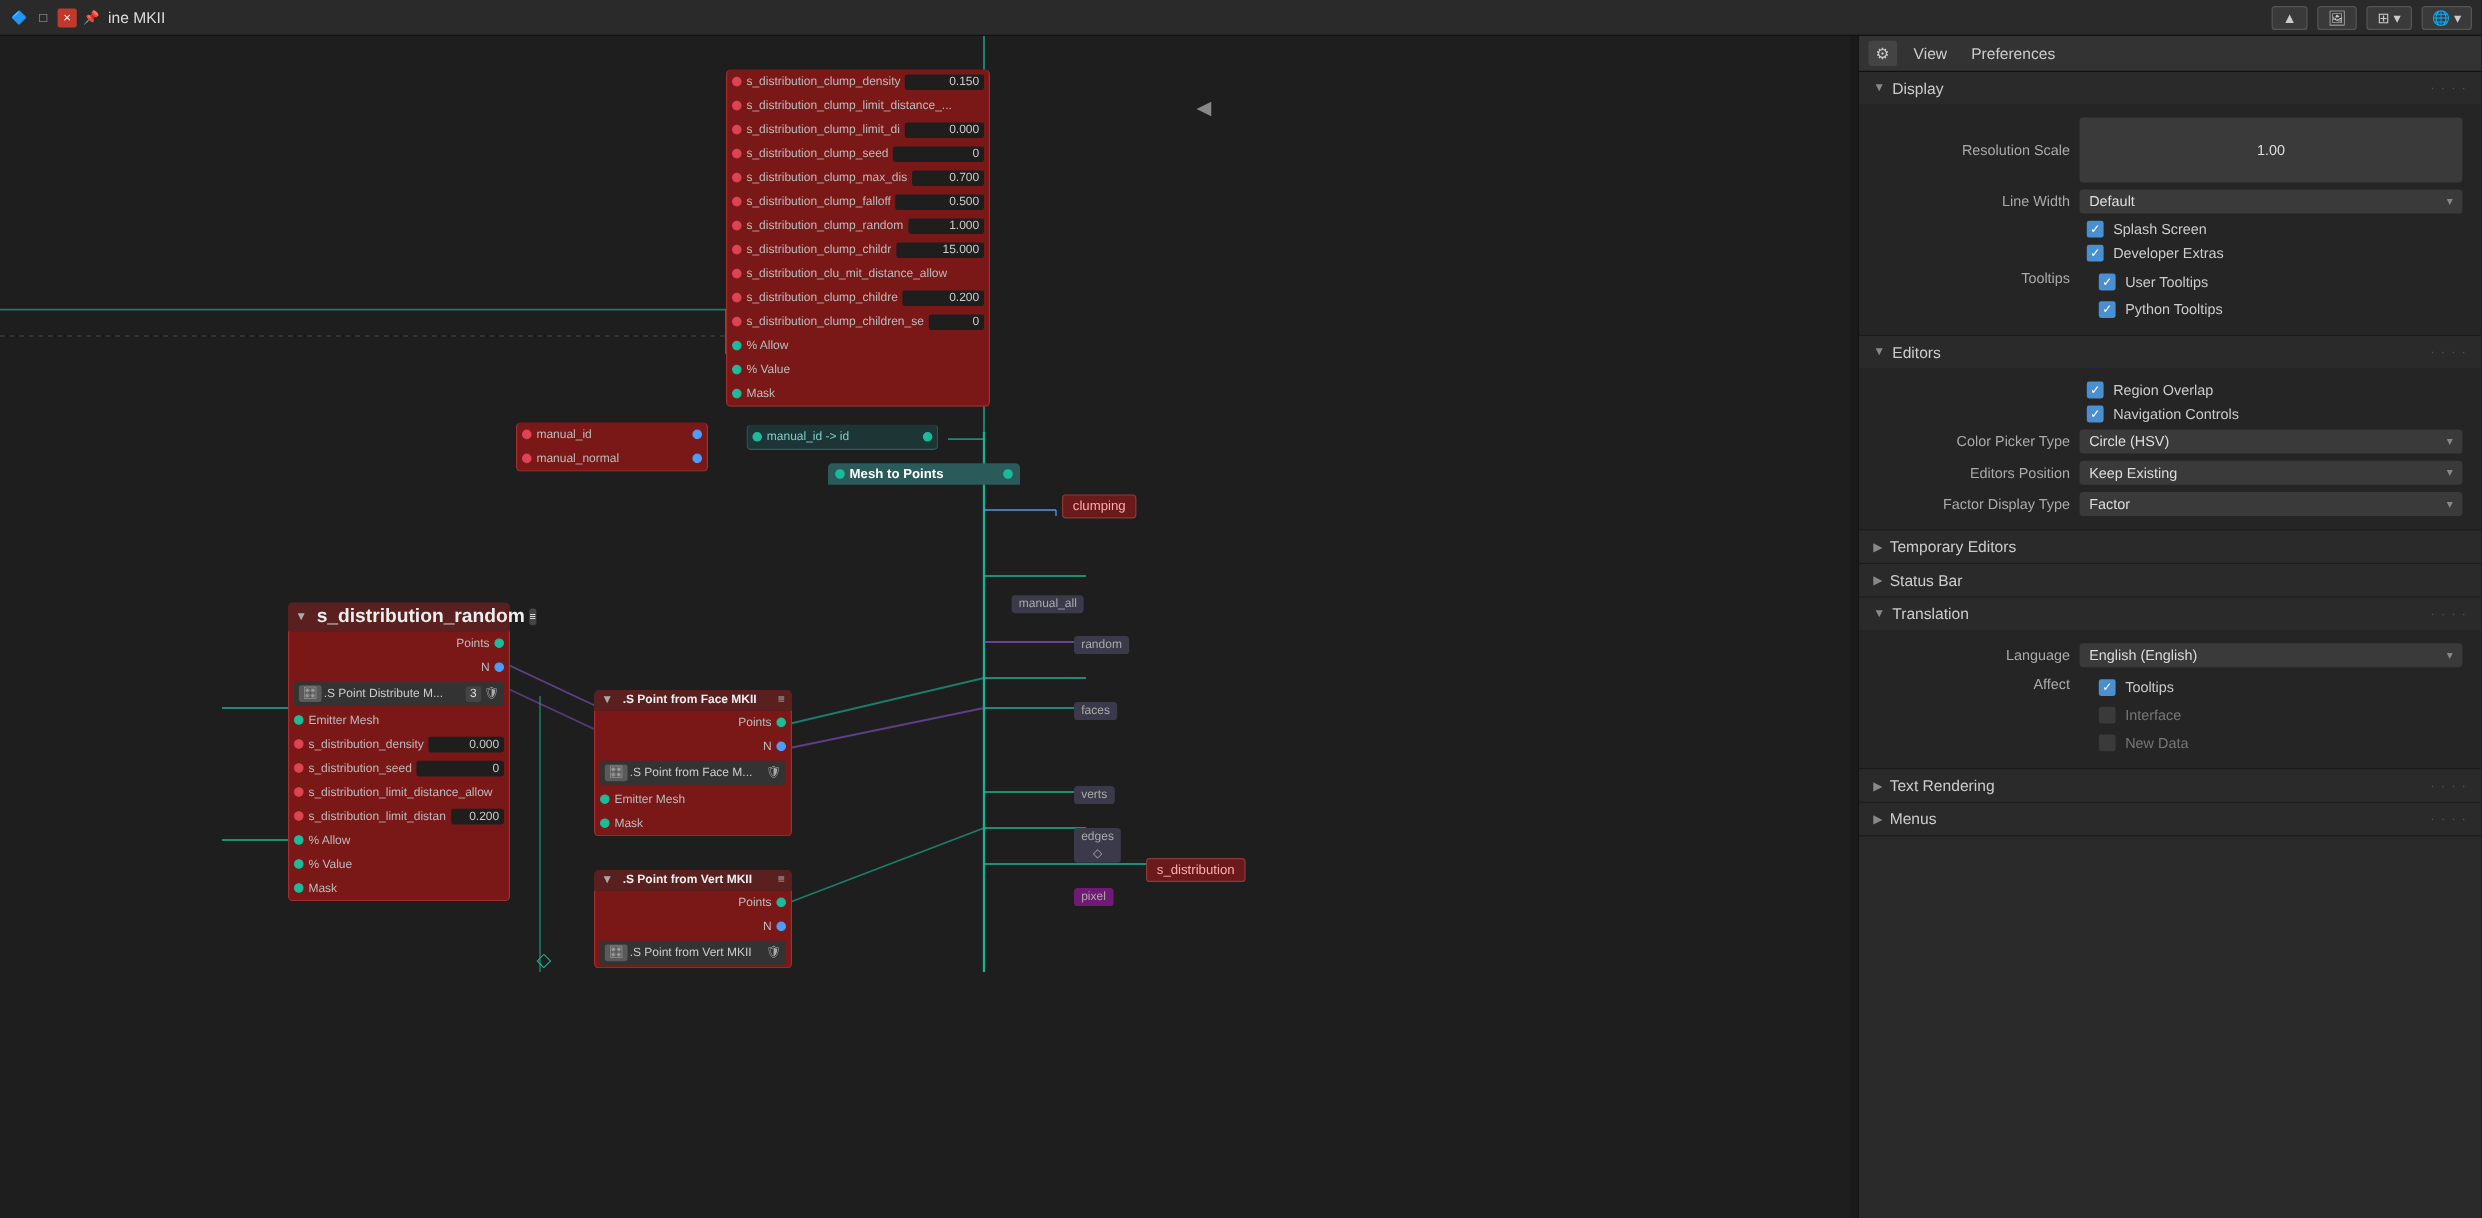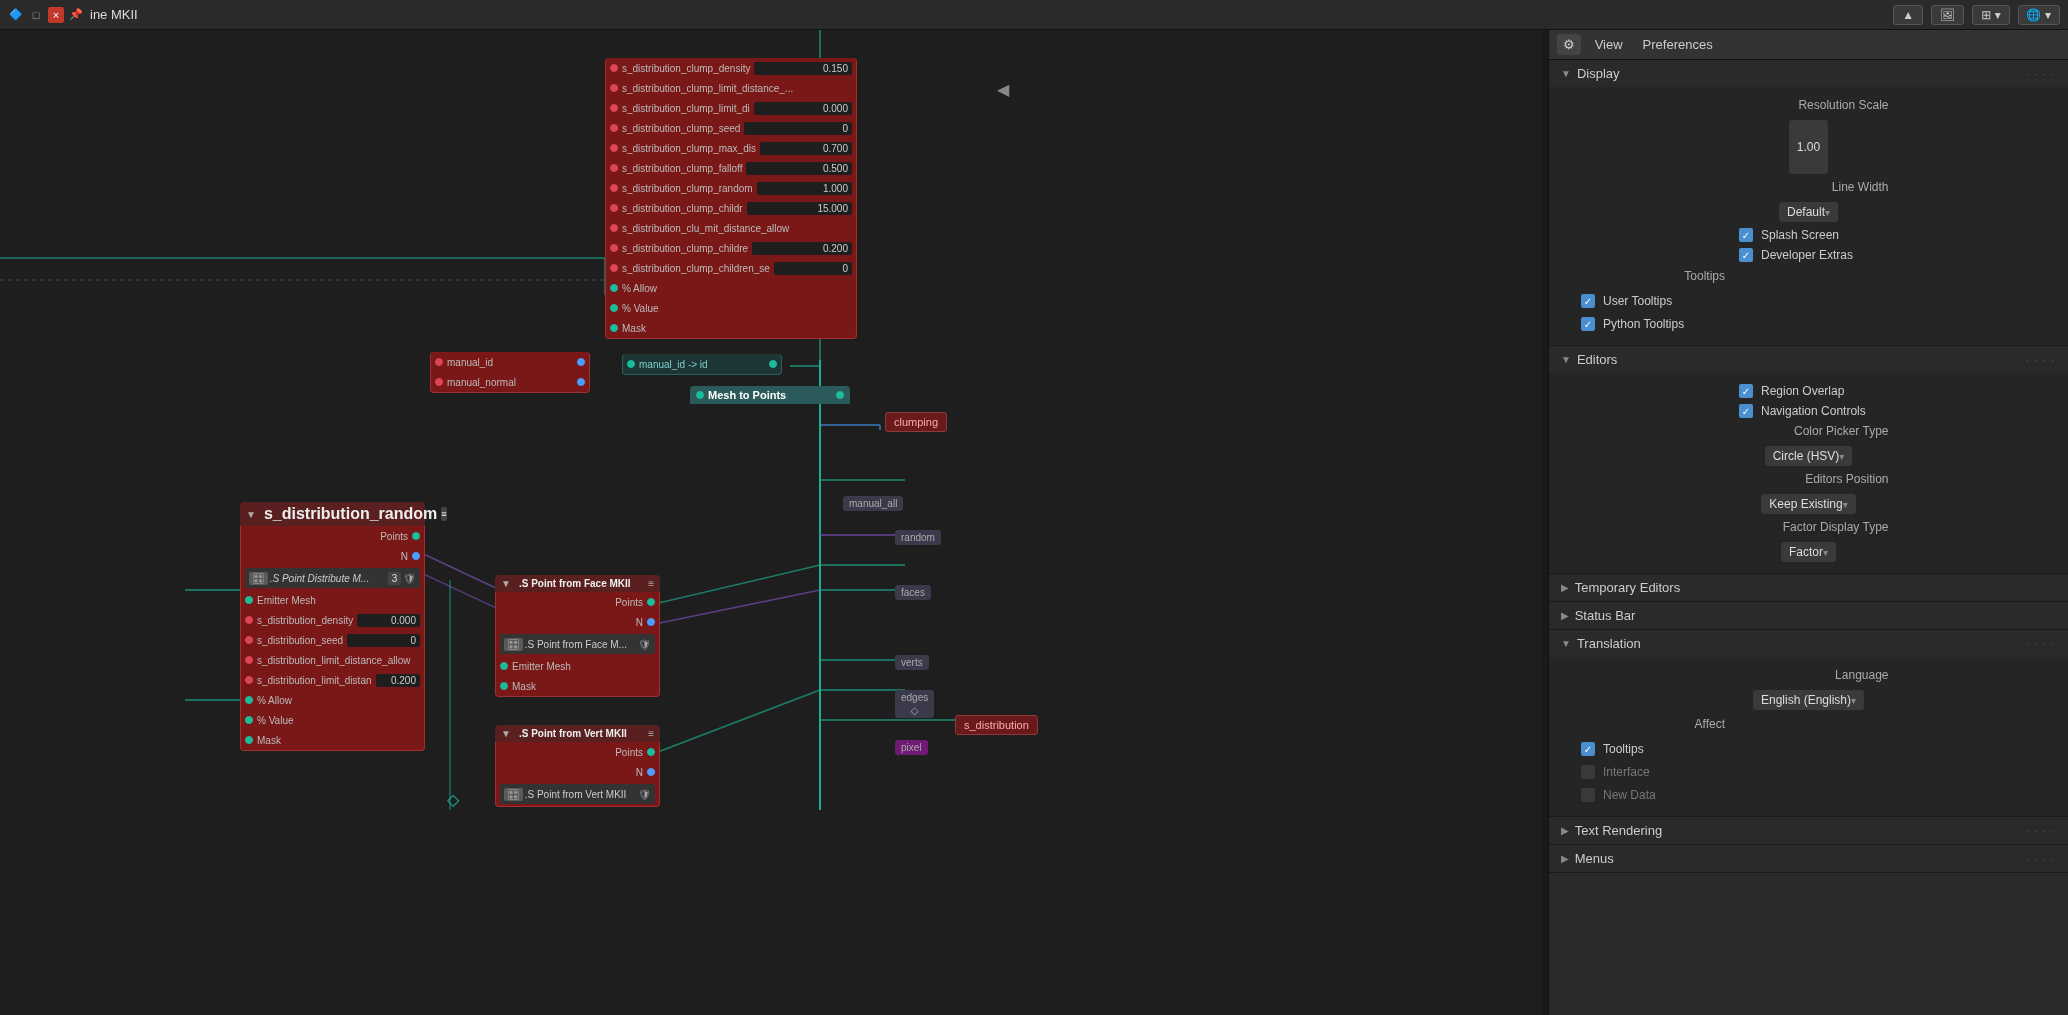--- a/index.html
+++ b/index.html
@@ -202,21 +202,20 @@
       padding: 8px 0;
       background: #252525;
     }
 
     .prop-row {
       display: flex;
       align-items: center;
       padding: 3px 16px;
       min-height: 26px;
       gap: 8px;
-      flex-direction: column;
     }
     .prop-label {
       text-align: right;
       color: #aaa;
       font-size: 12px;
       min-width: 160px;
       flex-shrink: 0;
     }
     .prop-value {
       flex: 1;
@@ -343,21 +342,21 @@
 
       <line x1="650" y1="725" x2="820" y2="660" stroke="#1abc9c" stroke-width="1.5" opacity="0.6"></line>
 
       <line x1="450" y1="550" x2="450" y2="700" stroke="#1abc9c" stroke-width="1.5" opacity="0.5"></line>
       <line x1="450" y1="700" x2="450" y2="780" stroke="#1abc9c" stroke-width="1.5" opacity="0.5"></line>
 
       <line x1="415" y1="520" x2="500" y2="560" stroke="#8855cc" stroke-width="1.5" opacity="0.6"></line>
       <line x1="415" y1="540" x2="650" y2="650" stroke="#8855cc" stroke-width="1.5" opacity="0.5"></line>
     </svg>
 
-    <div class="node node-red" style="left:605px;top:28px;width:252px;">
+    <div class="node node-red" style="left:605px;top:28px;width:220px;">
       <div class="node-body" style="border-radius:4px;">
         <div class="node-row">
           <span class="socket pink"></span>
           <span class="node-label">s_distribution_clump_density</span>
           <span class="node-field">0.150</span>
         </div>
         <div class="node-row">
           <span class="socket pink"></span>
           <span class="node-label">s_distribution_clump_limit_distance_...</span>
         </div>
@@ -464,21 +463,21 @@
           <span class="node-label" style="text-align:right;width:100%;">Points</span>
           <span class="socket teal"></span>
         </div>
         <div class="node-row">
           <span class="node-label" style="text-align:right;width:100%;">N</span>
           <span class="socket blue"></span>
         </div>
 
         <div class="node-row" style="background:#333;border-radius:2px;margin:2px 4px;padding:2px 4px;gap:2px;">
           <span style="background:#5a5a5a;border-radius:2px;padding:1px 3px;font-size:10px;color:#aaa;">🎛</span>
-          <span style="font-size:10px;color:#ccc;flex:1;font-style:italic;">.S Point Distribute M...</span>
+          <span style="font-size:10px;color:#ccc;flex:1;">.S Point Distribute M...</span>
           <span style="font-size:10px;color:#ddd;background:#444;border-radius:2px;padding:1px 4px;">3</span>
           <span style="font-size:10px;color:#aaa;">🛡</span>
         </div>
         <div class="node-row">
           <span class="socket teal"></span>
           <span class="node-label">Emitter Mesh</span>
         </div>
         <div class="node-row">
           <span class="socket pink"></span>
           <span class="node-label">s_distribution_density</span>

